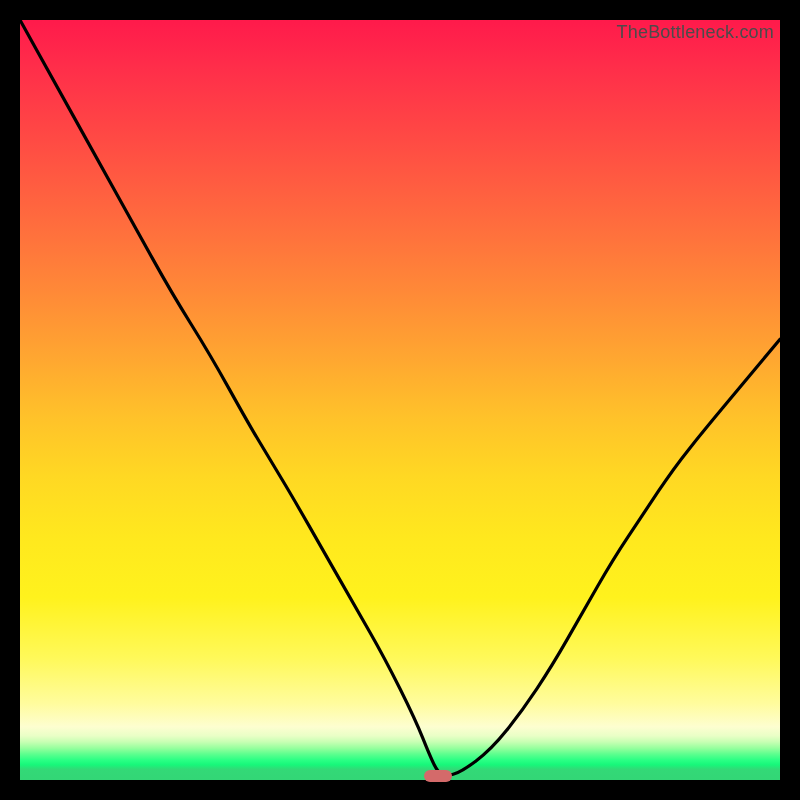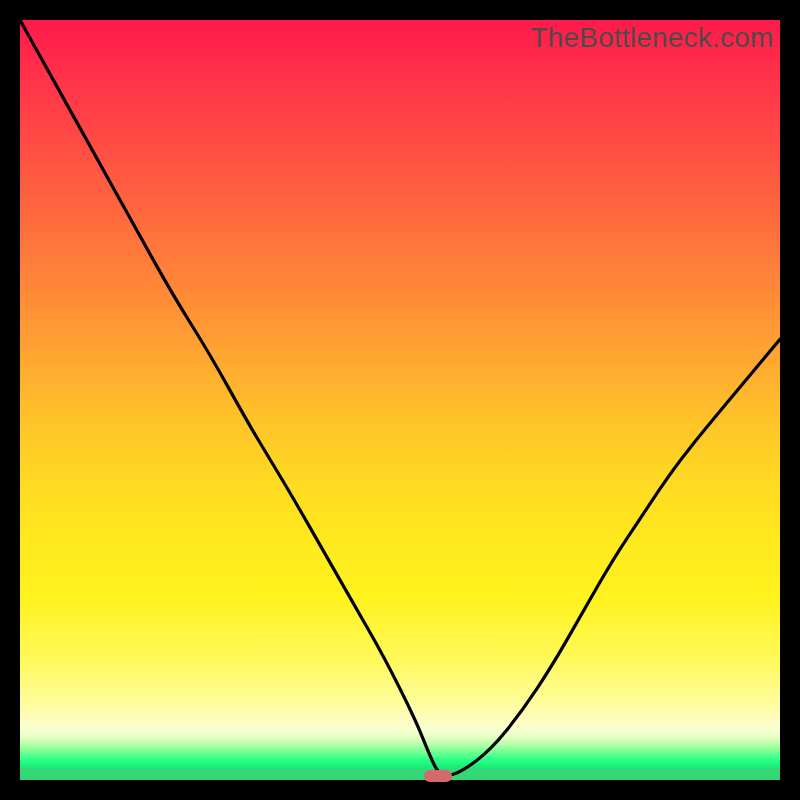--- a/index.html
+++ b/index.html
@@ -49,21 +49,21 @@
       #17f77a 98.0%,
       #33d977 98.6%,
       #33d676 100%
     );
   }
   .watermark {
     position: absolute;
     top: 2px;
     right: 6px;
     color: #4b4b4b;
-    font-size: 28px;
+    font-size: 18px;
     font-weight: 500;
     letter-spacing: 0.2px;
     user-select: none;
     text-align: center;
   }
   svg.curve {
     position: absolute;
     left: 0;
     top: 0;
     width: 760px;

